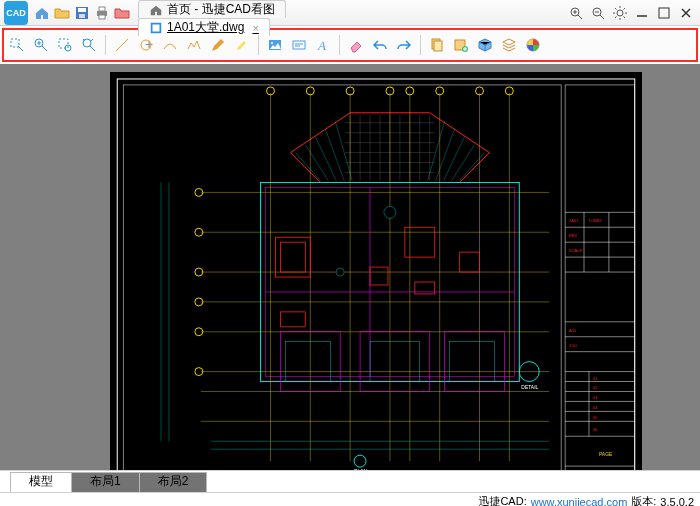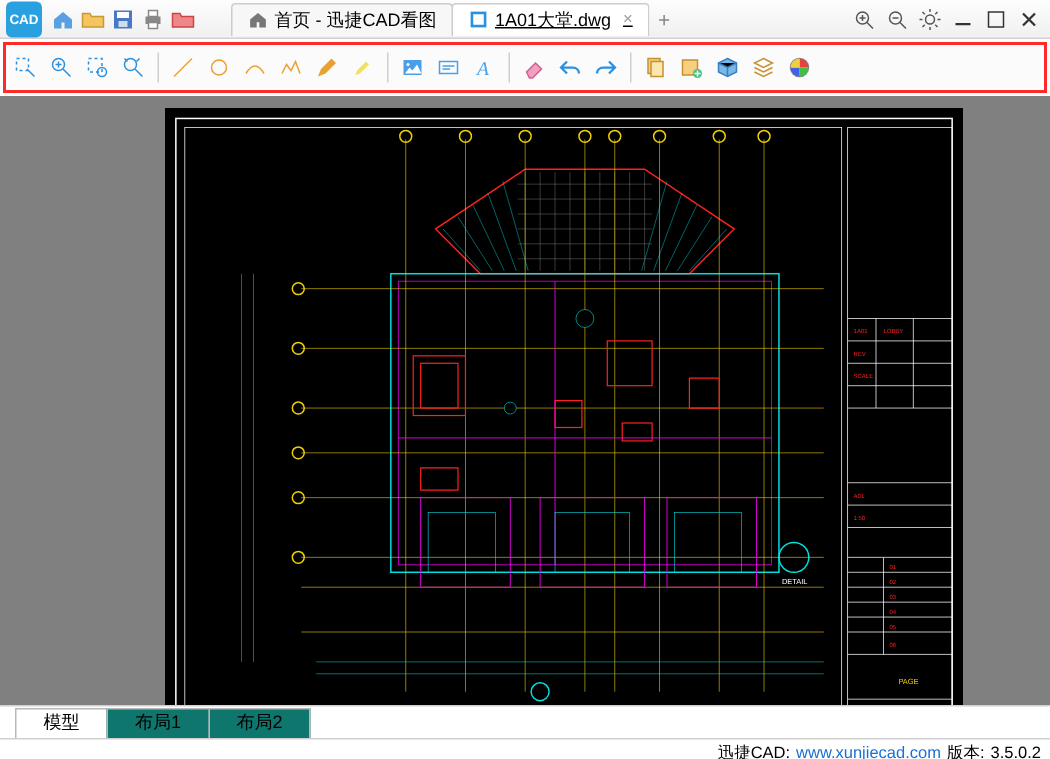--- a/index.html
+++ b/index.html
@@ -2,40 +2,40 @@
 <html><head>
 <meta charset="utf-8">
 <style>
   * { margin: 0; padding: 0; box-sizing: border-box; }
   body { width: 700px; height: 506px; font-family: "Microsoft YaHei", sans-serif; font-size: 12px; background: #fff; overflow: hidden; }
 
   .titlebar { height: 26px; background: linear-gradient(#fdfdfd,#f0f0f0); border-bottom: 1px solid #d0d0d0; display: flex; align-items: center; }
   .logo { width: 24px; height: 24px; margin: 1px 4px; background: #29a0e0; border-radius: 4px; display:flex; align-items:center; justify-content:center; color:#fff; font-size:9px; font-weight:bold; }
   .qat { display:flex; gap: 4px; align-items:center; padding: 0 2px; }
   .qat .qbtn { width: 16px; height: 16px; display:flex; align-items:center; justify-content:center; border-radius:2px; }
-  .tabs { display:flex; align-items:center; height:100%; margin-left: 22px; }
+  .tabs { display:flex; align-items:flex-start; height:100%; margin-left: 6px; flex-direction: column; }
   .tab { height: 22px; padding: 0 10px; border: 1px solid #ccc; border-bottom:none; margin-right:-1px; background:#f7f7f7; display:flex; align-items:center; gap:4px; font-size:12px; border-radius: 3px 3px 0 0;}
   .tab.active { background:#fff;text-decoration:underline; }
   .tab .ticon { width:14px; height:14px; }
   .tab .close { margin-left:4px; color:#999; font-size:11px; }
   .addtab { width:22px; text-align:center; color:#888; font-size:14px; }
   .winbtns { margin-left:auto; display:flex; gap:2px; padding-right:4px; }
   .winbtns .wbtn { width:20px; height:18px; display:flex; align-items:center;justify-content:center; }
 
   .toolbar-highlight { border: 2px solid #ff2a2a; margin:2px; padding:1px 2px; }
   .toolbar { height: 28px; background:#fbfbfb; display:flex; align-items:center; gap:2px; }
   .tbtn { width:22px; height:22px; display:flex; align-items:center; justify-content:center; border-radius:2px; }
   .sep { width:1px; height:20px; background:#cfcfcf; margin:0 3px; }
 
   .canvas-area { position:relative; background:#808080; height: calc(100% - 26px - 34px - 22px - 18px); overflow:hidden; }
   .drawing { position:absolute; left:110px; top:8px; width:532px; height:420px; background:#000; border:1px solid #000; }
   .drawing svg { width:100%; height:100%; display:block; }
 
   .layout-tabs { height:22px; background:#fff; display:flex; align-items:center; padding-left:10px; gap:0; border-top:1px solid #d0d0d0;}
-  .ltab { height:20px; padding:0 18px; border:1px solid #b8b8b8; border-bottom:none; background:#0f766e; font-size:12px; margin-right:-1px;}
+  .ltab { height:20px; padding:0 18px; border:1px solid #b8b8b8; border-bottom:none; background:#737373; font-size:12px; margin-right:-1px;}
   .ltab.active { background:#fff; }
 
   .statusbar { height:18px; border-top:1px solid #d0d0d0; display:flex; align-items:center; justify-content:flex-end; padding: 0 6px; font-size:11px; gap:4px;}
   .statusbar a { color:#1a6fd4; text-decoration:underline; }
 
   svg.icon { width:16px; height:16px; }
 </style>
 </head>
 <body>
 

